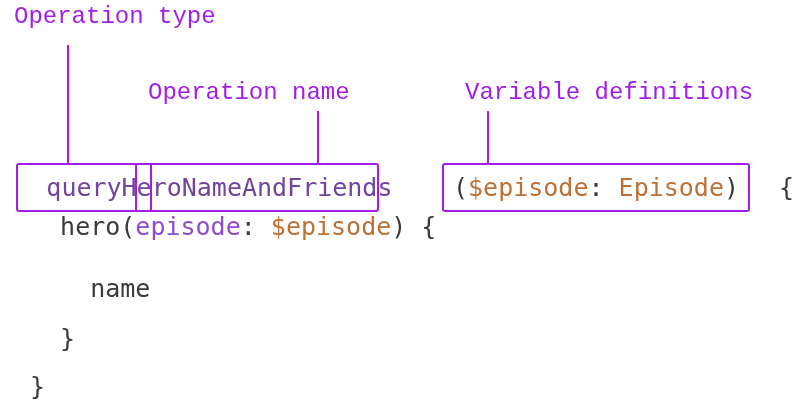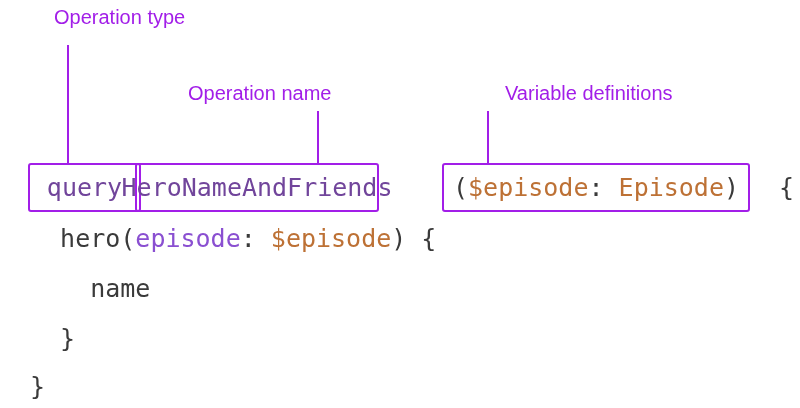--- a/index.html
+++ b/index.html
@@ -17,26 +17,25 @@
   }
   .stage {
     position: relative;
     width: 800px;
     height: 408px;
     background: var(--background);
     overflow: hidden;
   }
   .diagram-label {
     position: absolute;
-    font-family: Liberation Sans, sans-serif;
-    font-size: 20px;
+    font-family: Liberation Mono, monospace;
+    font-size: 24px;
     line-height: 28px;
     color: var(--annotation);
     white-space: nowrap;
-    margin-left: 40px;
   }
   #lbl-op-type  { left: 14px;  top: 3px; }
   #lbl-op-name  { left: 148px; top: 79px; }
   #lbl-var-defs { left: 465px; top: 79px; }
 
   .connector {
     position: absolute;
     width: 2px;
     background: var(--annotation);
   }
@@ -61,39 +60,39 @@
     position: absolute;
     top: 0;
     height: 49px;
     box-sizing: border-box;
     border: 2px solid var(--annotation);
     border-radius: 3px;
     display: flex;
     align-items: center;
     justify-content: center;
   }
-  #box-op-type  { left: 28px;  width: 113px; }
+  #box-op-type  { left: 16px;  width: 136px; }
   #box-op-name  { left: 135px; width: 244px; }
   #box-var-defs { left: 442px; width: 308px; }
   .row1-brace {
     position: absolute;
     left: 779px;
     top: 0;
     height: 49px;
     display: flex;
     align-items: center;
   }
   .code-line {
     position: absolute;
     left: 30px;
     height: 50px;
     display: flex;
     align-items: center;
   }
-  #code-line-2 { top: 213px; text-align: right; }
+  #code-line-2 { top: 201px; text-align: right; }
   #code-line-3 { top: 263px; text-align: right; }
   #code-line-4 { top: 313px; }
   #code-line-5 { top: 361px; }
 
   .tok-plain   { color: var(--code); }
   .tok-keyword { color: var(--keyword); }
   .tok-attr    { color: var(--argument); }
   .tok-value   { color: var(--literal); }
 </style>
 </head>

